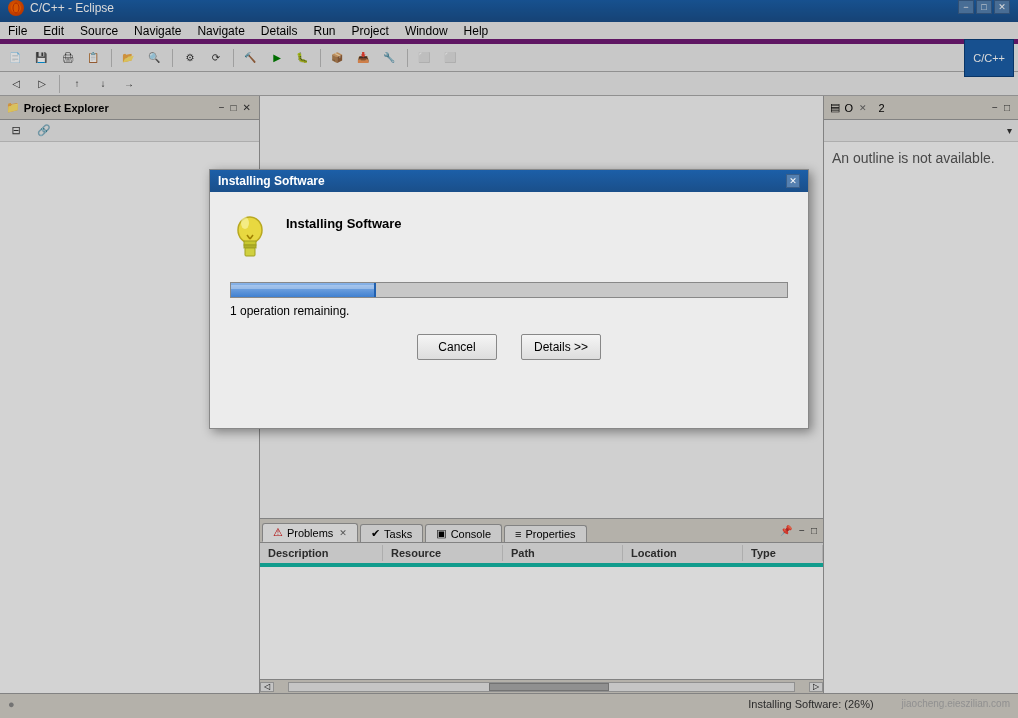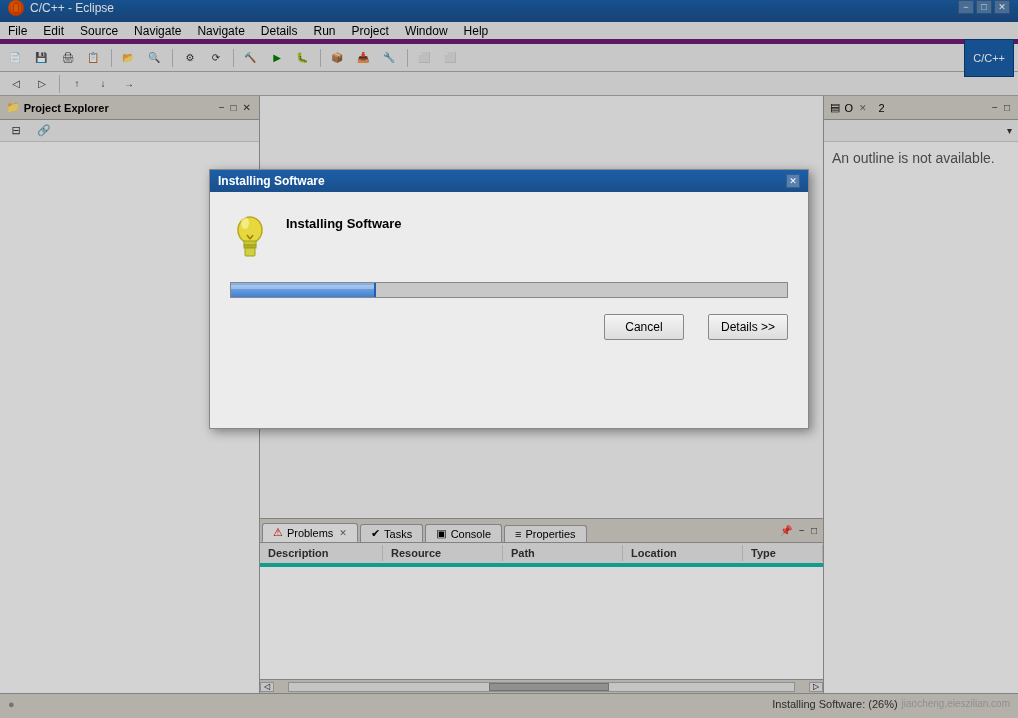--- a/index.html
+++ b/index.html
@@ -305,21 +305,21 @@
       height: 20px;
       background: #D4D0C8;
       border-top: 1px solid #999;
       display: flex;
       align-items: center;
       padding: 0 8px;
       justify-content: space-between;
       font-size: 11px;
     }
     .status-left { display: flex; align-items: center; gap: 4px; }
-    .status-right { display: flex; align-items: center; gap: 4px; color: #333; }
+    .status-right { display: flex; align-items: center; gap: 16px; color: #333; }
 
     
     .modal-overlay {
       position: absolute;
       top: 0; left: 0; right: 0; bottom: 0;
       background: rgba(0,0,0,0.15);
       display: flex;
       align-items: center;
       justify-content: center;
       z-index: 100;
@@ -416,21 +416,21 @@
       align-items: center;
       gap: 8px;
       margin: 12px 0 20px 0;
     }
     .checkbox-label {
       font-size: 12px;
       color: #000;
     }
     .modal-buttons {
       display: flex;
-      justify-content: flex-end;
+      justify-content: center;
       gap: 24px;
     }
     .modal-btn {
       min-width: 80px;
       height: 26px;
       background: linear-gradient(to bottom, #f5f5f5, #ddd);
       border: 1px solid #888;
       border-radius: 2px;
       font-size: 12px;
       cursor: pointer;
@@ -621,21 +621,21 @@
   </div>
 
 </div>
 
 <div class="status-bar">
   <div class="status-left">
     <span style="color:#888;">●</span>
   </div>
   <div class="status-right">
     <span>Installing Software: (26%)</span>
-    <span style="color:#aaa; font-size:10px; margin-left:0;">jiaocheng.eieszilian.com</span>
+    <span style="color:#aaa; font-size:10px; margin-left:12px;">jiaocheng.eieszilian.com</span>
   </div>
 </div>
 
 <div class="modal-overlay">
   <div class="modal" style="position:relative; top:-60px;">
 
     <div class="modal-title-bar">
       <span class="modal-title-text">Installing Software</span>
       <div class="modal-close-btn">✕</div>
     </div>
@@ -661,20 +661,21 @@
         </div>
         <div>
           <div class="modal-title-h">Installing Software</div>
         </div>
       </div>
 
       <div class="progress-container">
         <div class="progress-bar-track">
           <div class="progress-bar-fill" style="width: 26%;"></div>
         </div>
+        <div class="operation-text">1 operation remaining.</div>
       </div>
 
 
       <div class="modal-buttons">
         <button class="modal-btn">Cancel</button>
         <button class="modal-btn">Details &gt;&gt;</button>
       </div>
     </div>
   </div>
 </div>

